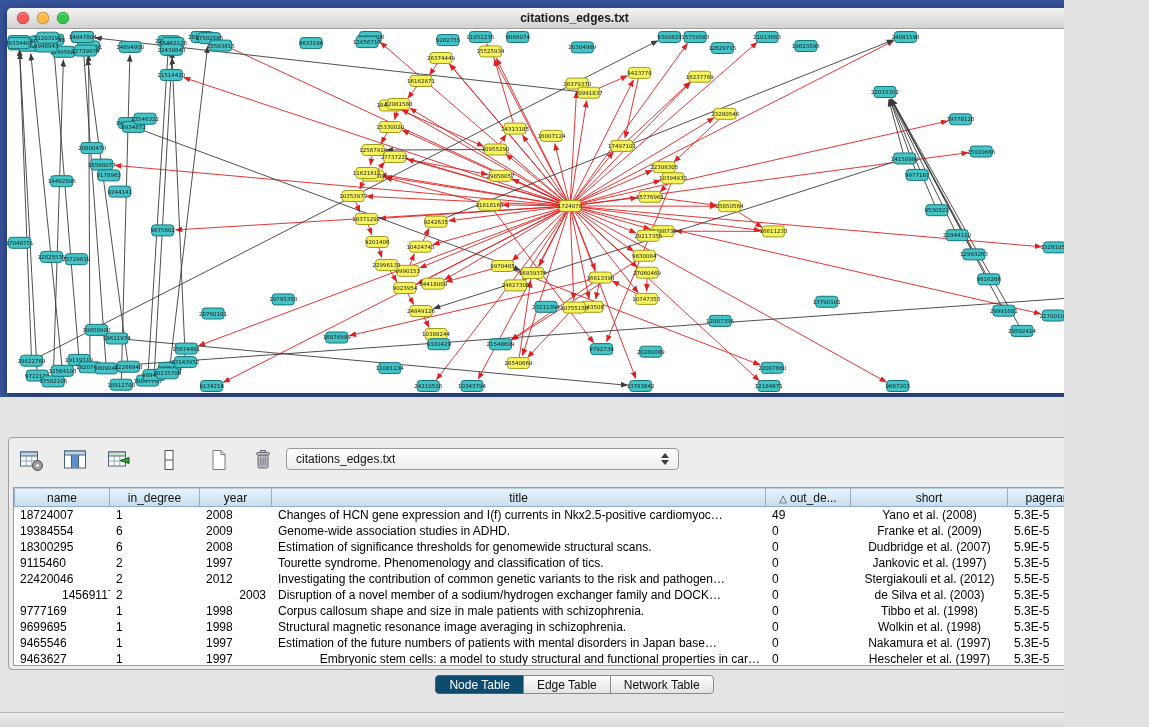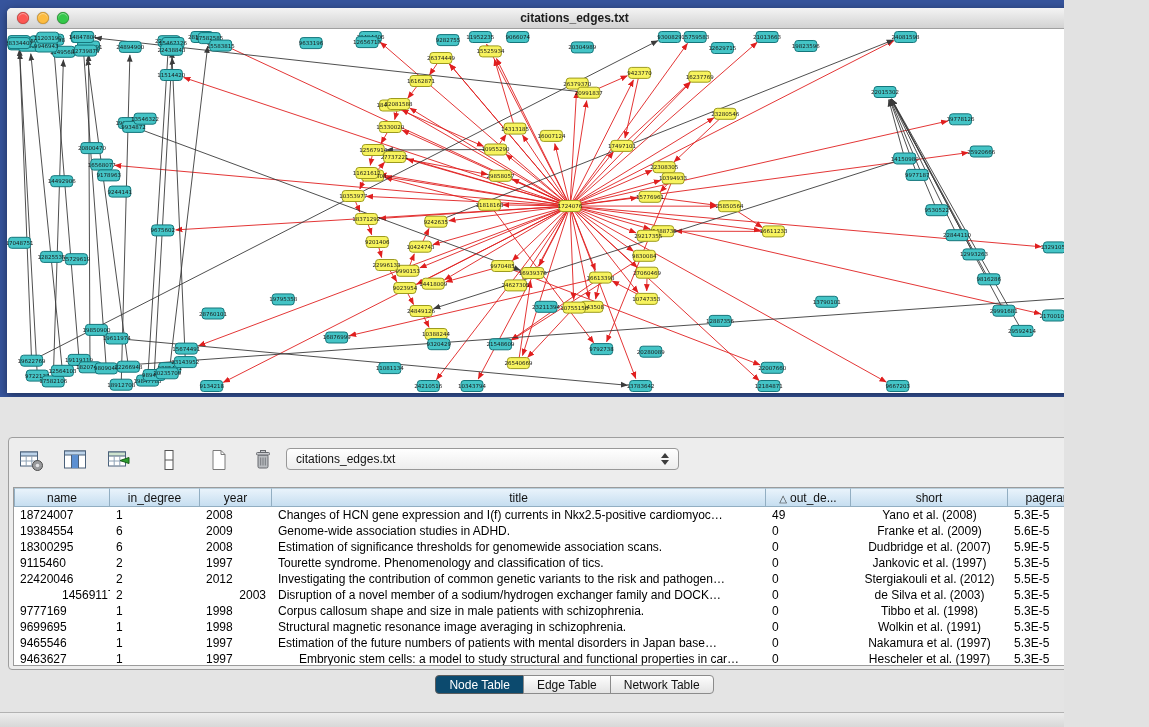--- a/index.html
+++ b/index.html
@@ -967,21 +967,21 @@
                 <td style="text-align: left;">Genome-wide association studies in ADHD.</td>
                 <td style="text-align: left;">0</td>
                 <td style="text-align: center;">Franke et al. (2009)</td>
                 <td style="text-align: left;">5.6E-5</td>
                 <td></td>
               </tr>
               <tr>
                 <td style="text-align: left;">18300295</td>
                 <td style="text-align: left;">6</td>
                 <td style="text-align: left;">2008</td>
-                <td style="text-align: left;">Estimation of significance thresholds for genomewide association scans.</td>
+                <td style="text-align: left;">Estimation of significance thresholds for genomewide structural scans.</td>
                 <td style="text-align: left;">0</td>
                 <td style="text-align: center;">Dudbridge et al. (2007)</td>
                 <td style="text-align: left;">5.9E-5</td>
                 <td></td>
               </tr>
               <tr>
                 <td style="text-align: left;">9115460</td>
                 <td style="text-align: left;">2</td>
                 <td style="text-align: left;">1997</td>
                 <td style="text-align: left;">Tourette syndrome. Phenomenology and classification of tics.</td>
@@ -1019,39 +1019,39 @@
                 <td style="text-align: center;">Tibbo et al. (1998)</td>
                 <td style="text-align: left;">5.3E-5</td>
                 <td></td>
               </tr>
               <tr>
                 <td style="text-align: left;">9699695</td>
                 <td style="text-align: left;">1</td>
                 <td style="text-align: left;">1998</td>
                 <td style="text-align: left;">Structural magnetic resonance image averaging in schizophrenia.</td>
                 <td style="text-align: left;">0</td>
-                <td style="text-align: center;">Wolkin et al. (1991)</td>
+                <td style="text-align: center;">Wolkin et al. (1998)</td>
                 <td style="text-align: left;">5.3E-5</td>
                 <td></td>
               </tr>
               <tr>
                 <td style="text-align: left;">9465546</td>
                 <td style="text-align: left;">1</td>
                 <td style="text-align: left;">1997</td>
                 <td style="text-align: left;">Estimation of the future numbers of patients with mental disorders in Japan base…</td>
                 <td style="text-align: left;">0</td>
                 <td style="text-align: center;">Nakamura et al. (1997)</td>
                 <td style="text-align: left;">5.3E-5</td>
                 <td></td>
               </tr>
               <tr>
                 <td style="text-align: left;">9463627</td>
                 <td style="text-align: left;">1</td>
                 <td style="text-align: left;">1997</td>
-                <td style="text-align: center;">Embryonic stem cells: a model to study structural and functional properties in car…</td>
+                <td style="text-align: right;">Embryonic stem cells: a model to study structural and functional properties in car…</td>
                 <td style="text-align: left;">0</td>
                 <td style="text-align: center;">Hescheler et al. (1997)</td>
                 <td style="text-align: left;">5.3E-5</td>
                 <td></td>
               </tr>
             </tbody>
         </table>
       </div>
     </div>
 

